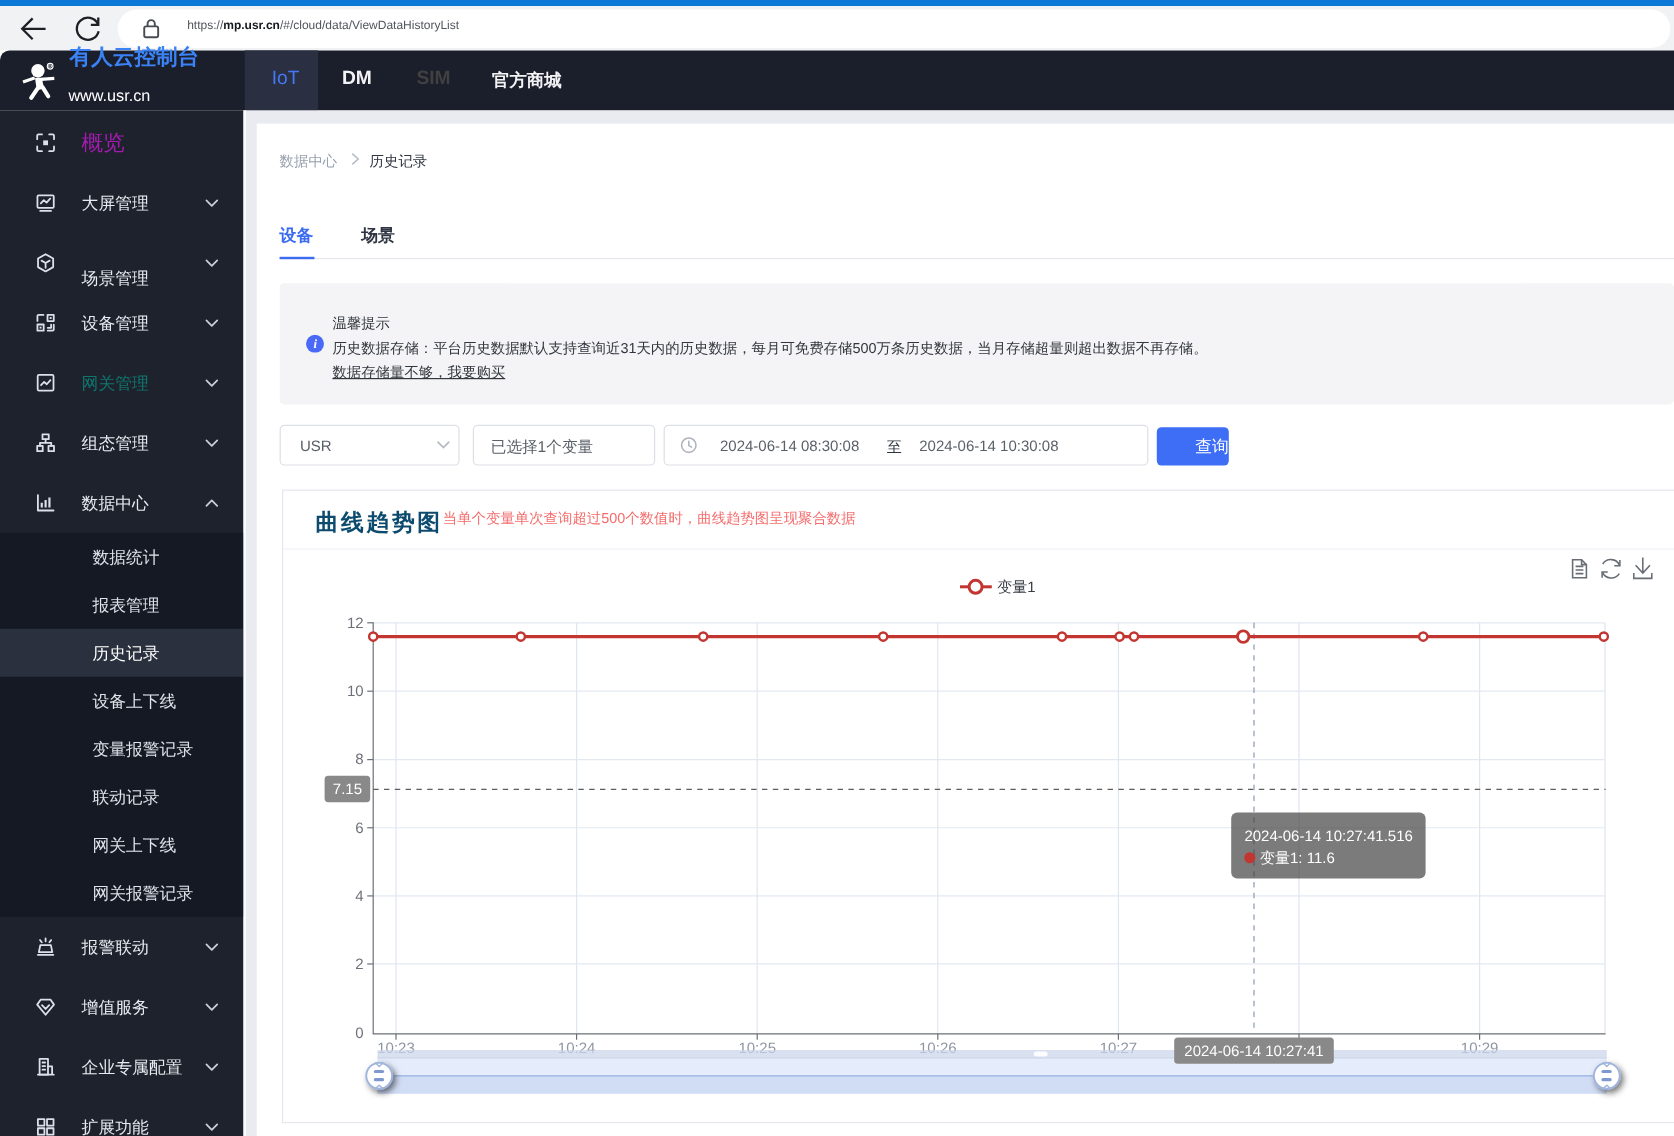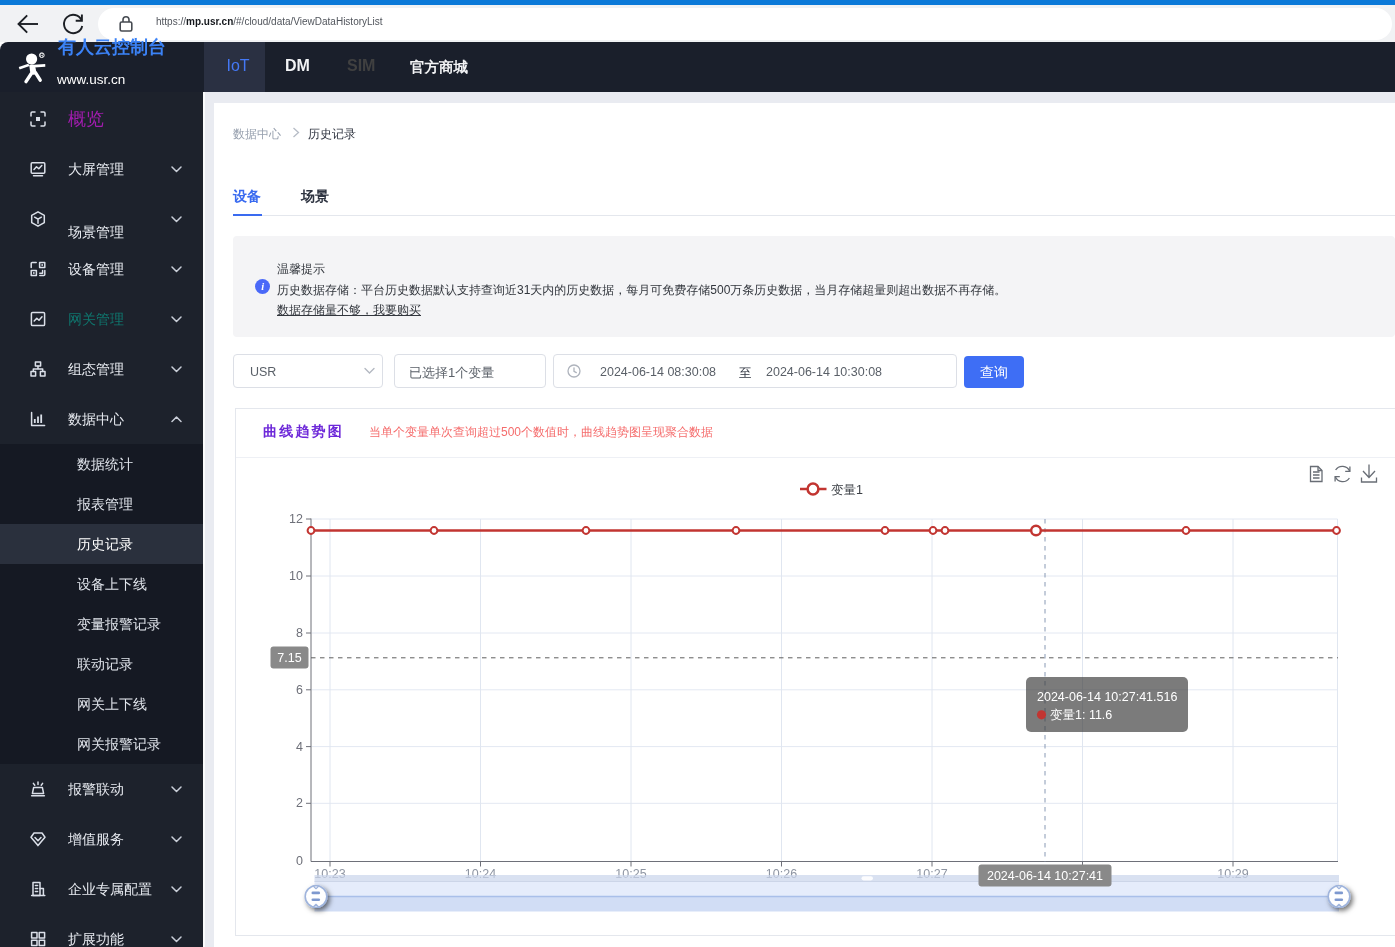--- a/index.html
+++ b/index.html
@@ -182,23 +182,23 @@
 <div class="txt" style="left:409px;top:364px;font-size:13px;color:#5a6068">已选择1个变量</div>
 <div class="abs" style="left:553px;top:354px;width:404px;height:34px;background:#fff;border:1px solid #dcdfe6;border-radius:4px"></div>
 <svg class="abs" style="left:567px;top:364px" width="14" height="14" viewBox="0 0 14 14">
     <circle cx="7" cy="7" r="6" fill="none" stroke="#aeb3bc" stroke-width="1.3"></circle>
     <path d="M7 3.8 V7.3 L9.3 8.6" fill="none" stroke="#aeb3bc" stroke-width="1.3" stroke-linecap="round"></path>
   </svg>
 <div class="txt" style="left:600px;top:364.5px;font-size:12.5px;color:#5a6068">2024-06-14 08:30:08</div>
 <div class="txt" style="left:739px;top:364.5px;font-size:12.5px;color:#2f3440">至</div>
 <div class="txt" style="left:766px;top:364.5px;font-size:12.5px;color:#5a6068">2024-06-14 10:30:08</div>
 <div class="abs" style="left:964px;top:356px;width:60px;height:32px;background:#3e6ef5;border-radius:4px"></div>
-<div class="txt" style="left:964px;top:364px;width:60px;text-align:center;font-size:14px;color:#fff">查询</div>
+<div class="txt" style="left:964px;top:364px;width:60px;text-align:right;font-size:14px;color:#fff">查询</div>
 <div class="abs" style="left:235px;top:408px;width:1162px;height:528px;border:1px solid #e4e7ed"></div>
-<div class="txt" style="left:263px;top:422.5px;font-size:14px;font-weight:700;color:#6d28d9;letter-spacing:2.2px">曲线趋势图</div>
+<div class="txt" style="left:263px;top:422.5px;font-size:19px;font-weight:700;color:#0c4a6e;letter-spacing:2.2px">曲线趋势图</div>
 <div class="txt" style="left:369px;top:423.5px;font-size:12px;color:#f56c6c">当单个变量单次查询超过500个数值时，曲线趋势图呈现聚合数据</div>
 <div class="abs" style="left:236px;top:457px;width:1159px;height:1px;background:#eef0f5"></div>
 
 <svg class="abs" style="left:0;top:0;pointer-events:none" width="1395" height="947" viewBox="0 0 1395 947">
 <g stroke="#686d75" stroke-width="1.3" fill="none">
 <path d="M1310.5 466.5 H1318 L1322 470.5 V481.5 H1310.5 Z"></path>
       <path d="M1318 466.5 V470.5 H1322"></path>
       <path d="M1313 472 H1319.5 M1313 475 H1319.5 M1313 478 H1319.5"></path>
 <path d="M1349.7 471.2 A8 8 0 0 0 1335.6 470.0"></path>
       <path d="M1335.3 476.8 A8 8 0 0 0 1349.4 478.0"></path>

